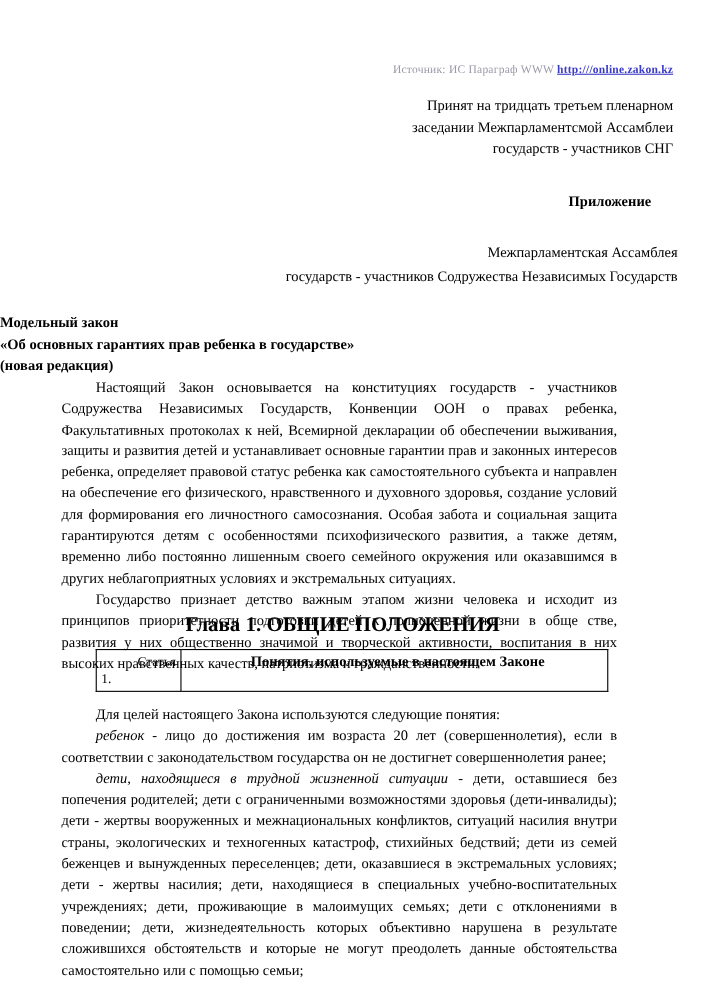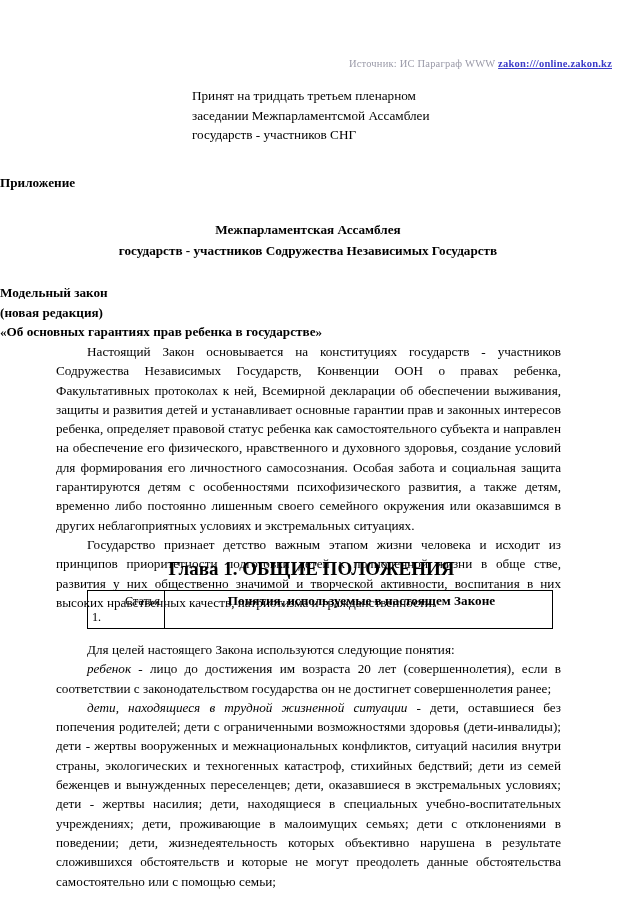--- a/index.html
+++ b/index.html
@@ -40,44 +40,45 @@
     text-decoration: underline;
     font-weight: bold;
   }
 
   
   .adopted {
     position: absolute;
     top: 86px;
     right: 28px;
     width: 420px;
+    text-align: right;
     font-size: 13.2px;
     line-height: 19.5px;
   }
   .adopted div { white-space: nowrap; }
 
   
   .pril {
     position: absolute;
     top: 175px;
     left: 0;
     width: 592px;
-    text-align: left;
+    text-align: right;
     font-size: 13.2px;
     font-weight: bold;
   }
 
   .assembly {
     position: absolute;
     top: 219px;
     left: 0;
     width: 616px;
-    text-align: center;
-    font-size: 13.2px;
-    font-weight: bold;
+    text-align: right;
+    font-size: 13.2px;
+    font-weight: normal;
     line-height: 21px;
   }
 
   .law-title {
     position: absolute;
     top: 283px;
     left: 0;
     width: 620px;
     text-align: left;
     font-size: 13.2px;
@@ -148,40 +149,40 @@
 
   
   #defs-block { top: 640px; }
 </style>
 </head>
 <body>
 
 <div class="page">
 
   <div class="source-line">
-    <span>Источник: ИС Параграф WWW </span><a class="src-url" href="#">zakon:///online.zakon.kz</a>
+    <span>Источник: ИС Параграф WWW </span><a class="src-url" href="#">http:///online.zakon.kz</a>
   </div>
 
   <div class="adopted">
     <div>Принят на тридцать третьем пленарном</div>
     <div>заседании Межпарламентсмой Ассамблеи</div>
     <div>государств - участников СНГ</div>
   </div>
 
   <div class="pril">Приложение</div>
 
   <div class="assembly">
     <div>Межпарламентская Ассамблея</div>
     <div>государств - участников Содружества Независимых Государств</div>
   </div>
 
   <div class="law-title">
     <div>Модельный закон</div>
+    <div>«Об основных гарантиях прав ребенка в государстве»</div>
     <div>(новая редакция)</div>
-    <div>«Об основных гарантиях прав ребенка в государстве»</div>
   </div>
 
   <div class="body-block" id="intro-block">
     <p>Настоящий Закон основывается на конституциях государств - участников Содружества Независимых Государств, Конвенции ООН о правах ребенка, Факультативных протоколах к ней, Всемирной декларации об обеспечении выживания, защиты и развития детей и устанавливает основные гарантии прав и законных интересов ребенка, определяет правовой статус ребенка как самостоятельного субъекта и направлен на обеспечение его физического, нравственного и духовного здоровья, создание условий для формирования его личностного самосознания. Особая забота и социальная защита гарантируются детям с особенностями психофизического развития, а также детям, временно либо постоянно лишенным своего семейного окружения или оказавшимся в других неблагоприятных условиях и экстремальных ситуациях.</p>
     <p>Государство признает детство важным этапом жизни человека и исходит из принципов приоритетности подготовки детей к полноценной жизни в обще стве, развития у них общественно значимой и творческой активности, воспитания в них высоких нравственных качеств, патриотизма и гражданственности.</p>
   </div>
 
   <div class="chapter">Глава 1. ОБЩИЕ ПОЛОЖЕНИЯ</div>
 
   <table class="article-table">

